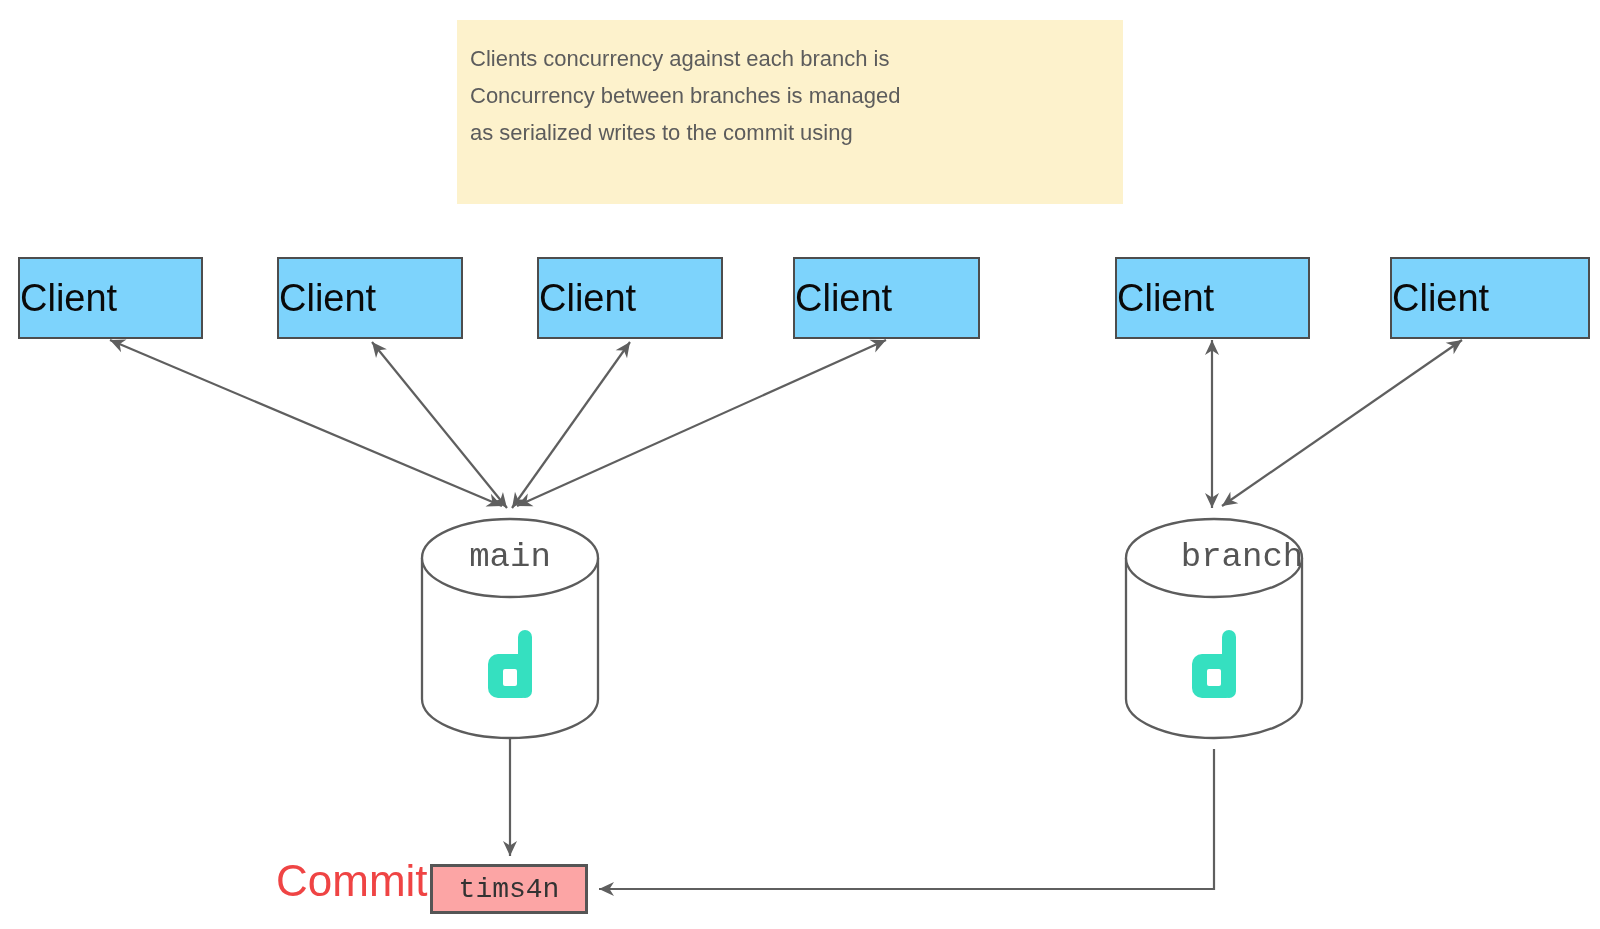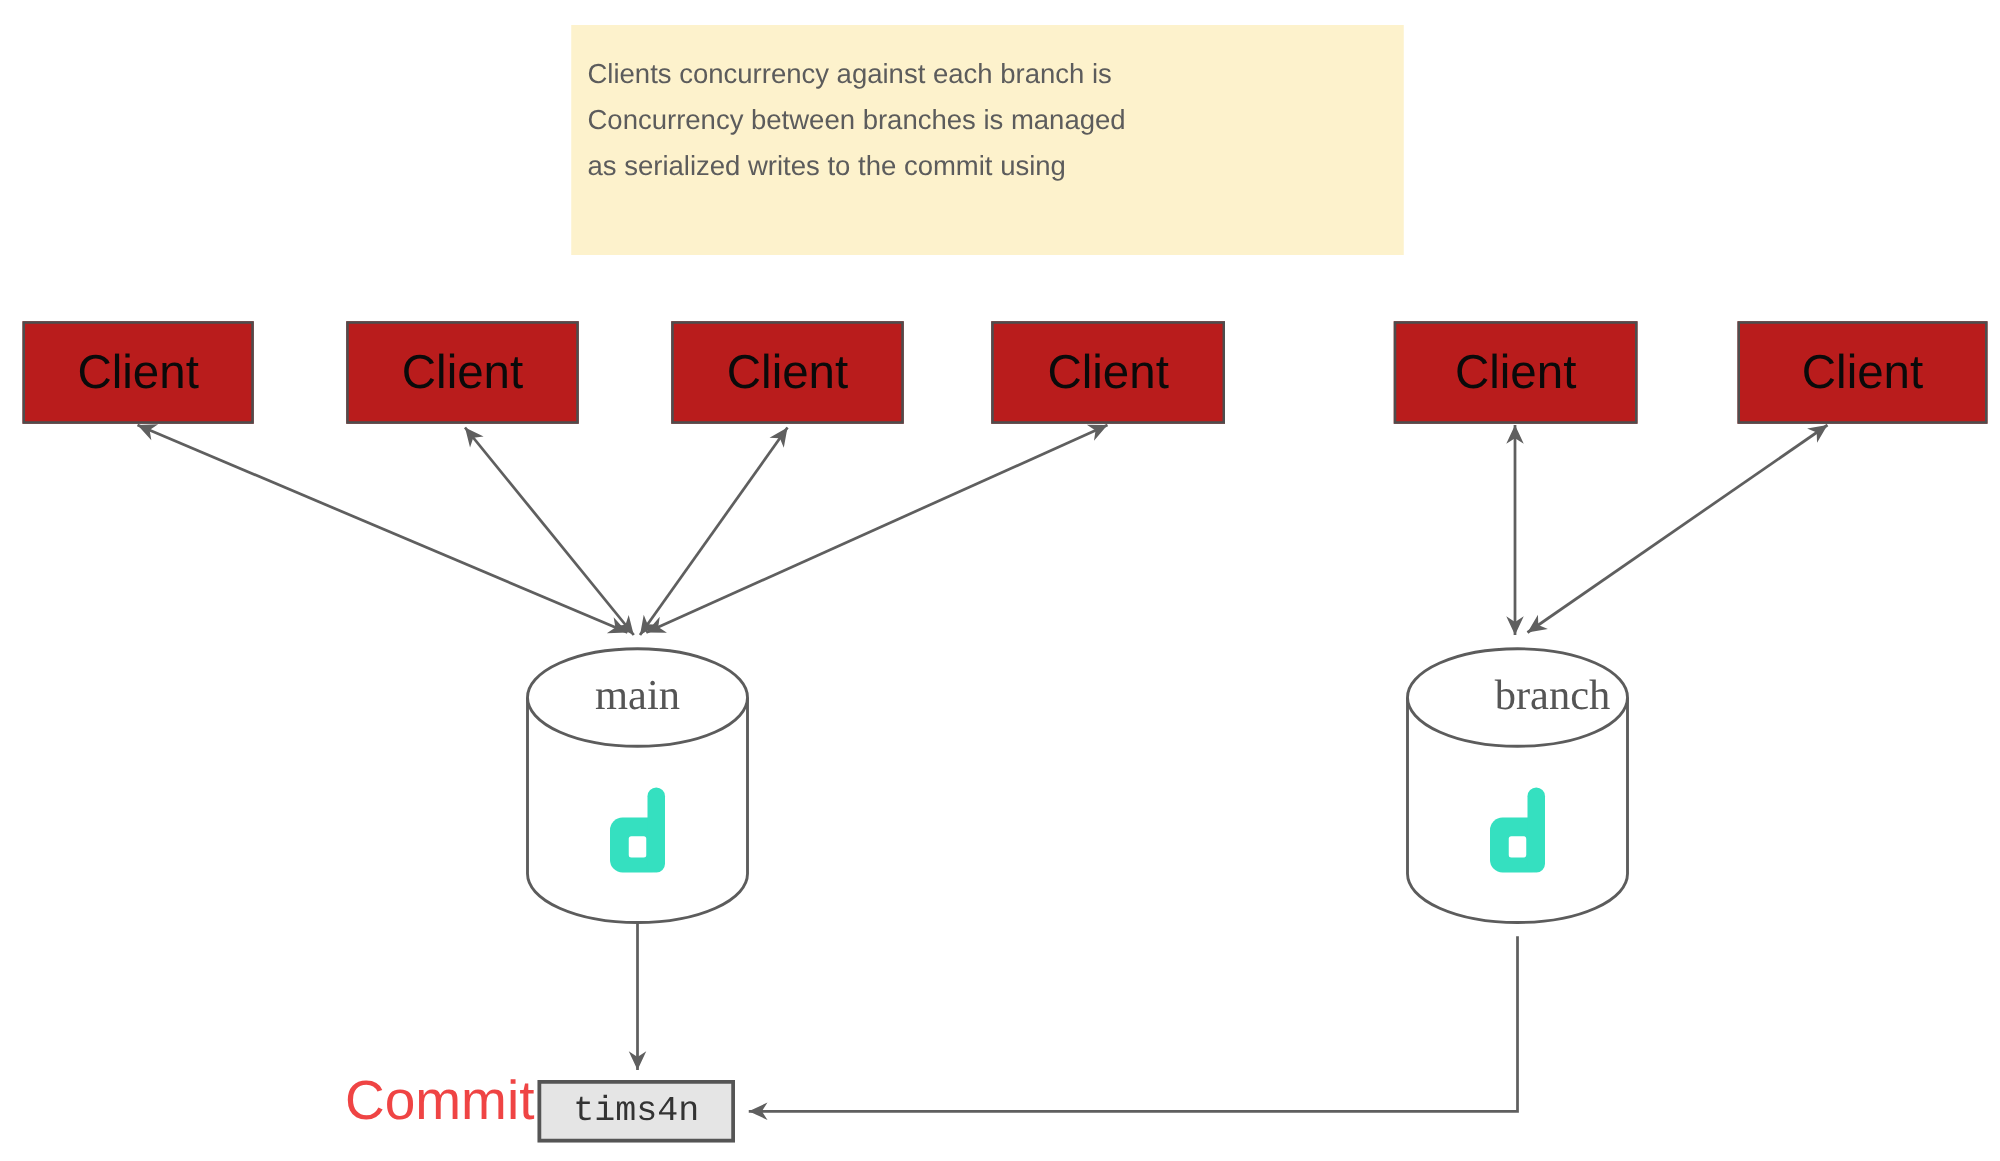--- a/index.html
+++ b/index.html
@@ -27,51 +27,50 @@
   .note-line {
     font-size: 22px;
     line-height: 37px;
     color: #5c5c5c;
     white-space: nowrap;
   }
   .client-box {
     position: absolute;
     top: 257px;
     height: 82px;
-    background: #b91c1c;
+    background: #7dd3fc;
     border: 2px solid #4d4d4d;
     box-sizing: border-box;
     display: flex;
     align-items: center;
-    justify-content: center;
   }
   .client-label {
     font-size: 38px;
     color: #0a0a0a;
   }
   .db-label {
     position: absolute;
     top: 538px;
     width: 176px;
     text-align: center;
-    font-family: Liberation Serif, serif;
+    font-family: Liberation Mono, monospace;
     font-size: 34px;
     color: #555555;
   }
   .commit-label {
     position: absolute;
     left: 276px; top: 856px;
     font-size: 44px;
     color: #ef4444;
   }
   .commit-hash-box {
     position: absolute;
     left: 430px; top: 864px;
     width: 158px; height: 50px;
-    background: #e5e5e5;
+    background: #fca5a5;
     border: 3px solid #555555;
     box-sizing: border-box;
     display: flex;
     align-items: center;
     justify-content: center;
   }
   .commit-hash {
     font-family: "Liberation Mono", "DejaVu Sans Mono", monospace;
     font-size: 28px;
     color: #333333;

